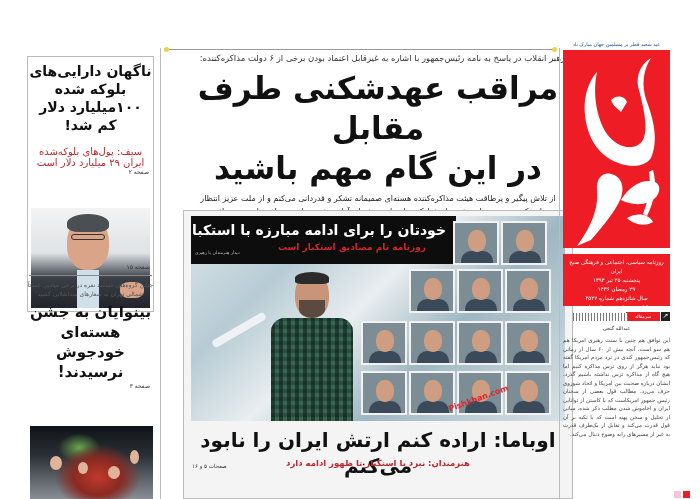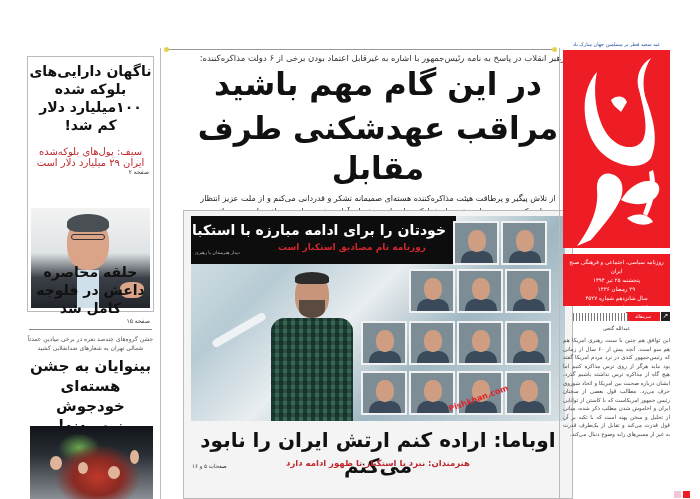--- a/index.html
+++ b/index.html
@@ -104,21 +104,20 @@
     <div class="photo-seif">
       <div class="shirt"></div>
         <div class="face"></div>
         <div class="hair"></div>
         <div class="glass"></div>
         <div class="hand"></div>
     </div>
   </div>
 
   <div class="story2">
-    <div class="h">حلقه محاصره داعش در فلوجه کامل شد</div>
     <div class="pageref">صفحه ۱۵</div>
     <div class="sep"></div>
     <div class="story3">
       <div class="intro">جشن گروه‌های چندصد نفره در برخی میادین عمدتاً شمالی تهران به شعارهای ضدانقلابی کشید</div>
       <div class="h">بینوایان به جشن هسته‌ای خودجوش نرسیدند!</div>
       <div class="pageref">صفحه ۳</div>
     </div>
   </div>
 
   <div class="photo-crowd">
@@ -126,22 +125,22 @@
     <div class="c" style="left:48px;top:36px;width:10px;height:12px"></div>
     <div class="c" style="left:78px;top:40px;width:12px;height:13px"></div>
     <div class="c" style="left:100px;top:24px;width:9px;height:14px"></div>
   </div>
 </div>
 
 <div class="vline"></div>
 
 <div class="center">
   <div class="kicker">رهبر انقلاب در پاسخ به نامه رئیس‌جمهور با اشاره به غیرقابل اعتماد بودن برخی از ۶ دولت مذاکره‌کننده:</div>
+  <div class="headline">مراقب عهدشکنی طرف مقابل</div>
   <div class="headline" style="margin-top:0">در این گام مهم باشید</div>
-  <div class="headline">مراقب عهدشکنی طرف مقابل</div>
   <div class="quote">از تلاش پیگیر و پرطاقت هیئت مذاکره‌کننده هسته‌ای صمیمانه تشکر و قدردانی می‌کنم و از ملت عزیز انتظار دارم که وحدت و متانت خود را حفظ کنند تا بتوان در فضای آرام و خردمندانه به منافع ملی دست یافت</div>
   <div class="byline">متن نامه</div>
 
   <div class="feature">
     <div class="feature-img">
       <div class="plane"></div>
       <div class="banner">
         <div class="t1">خودتان را برای ادامه مبارزه با استکبار آماده کنید</div>
         <div class="t2">روزنامه تام مصادیق استکبار است</div>
         <div class="t3">دیدار هنرمندان با رهبری</div>

